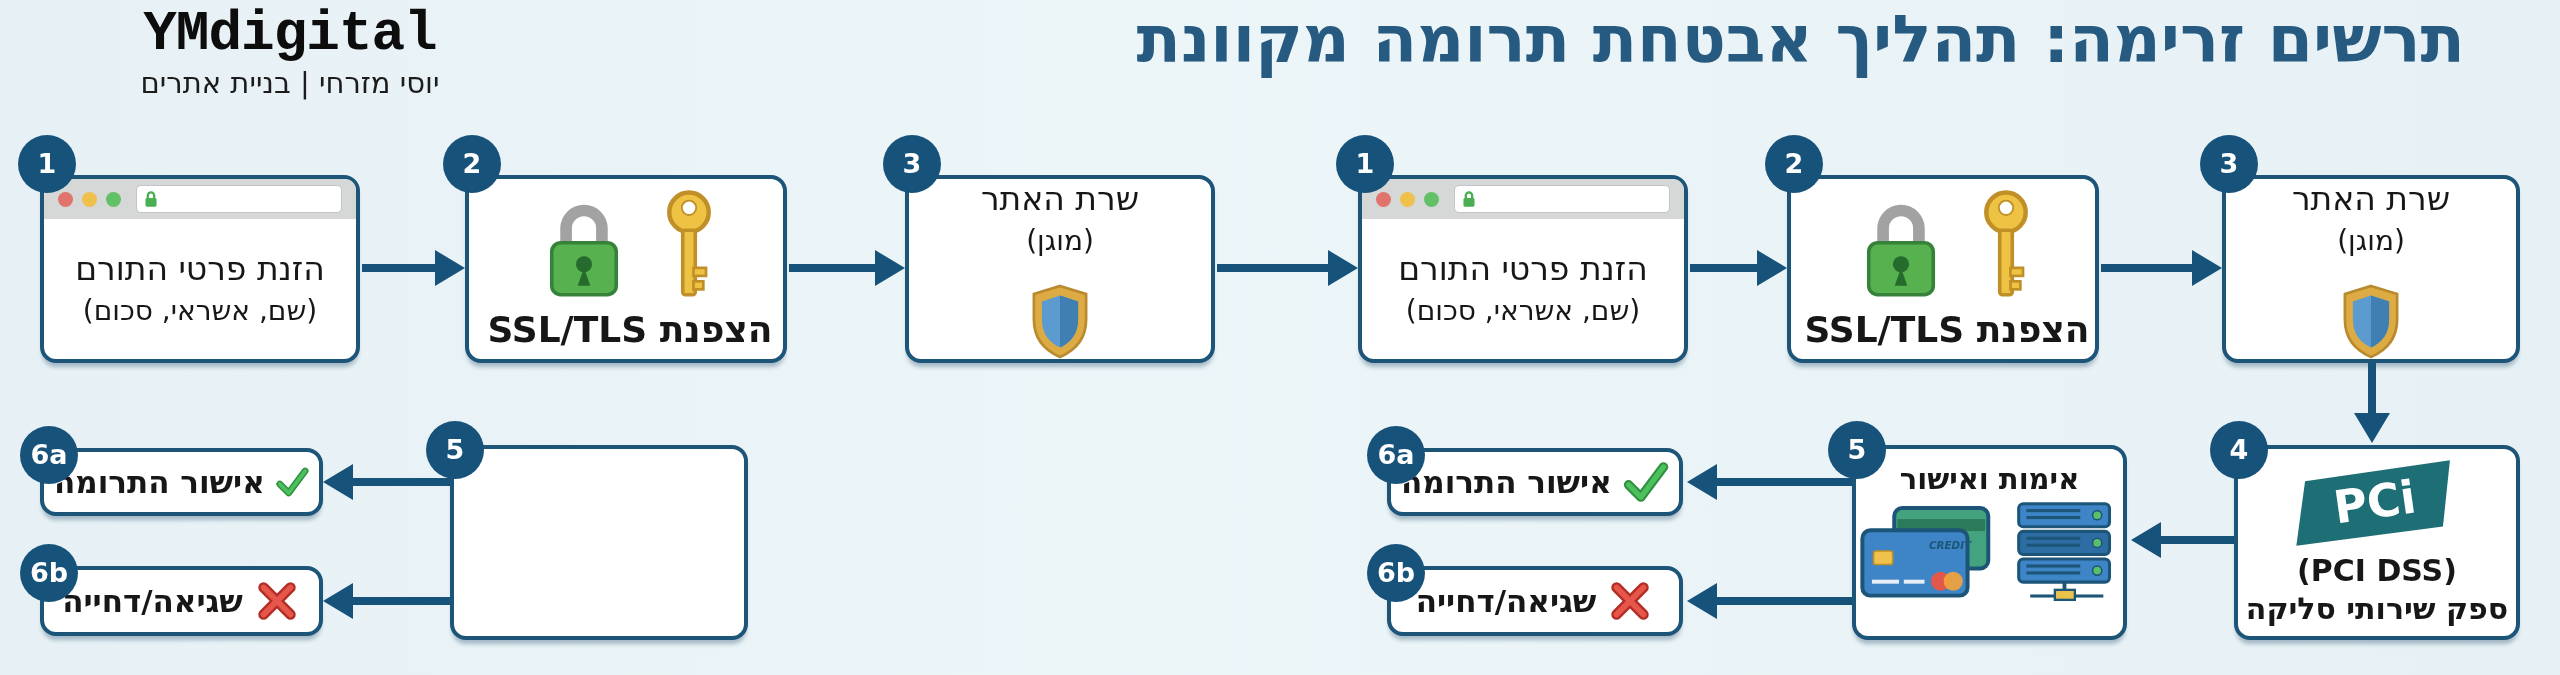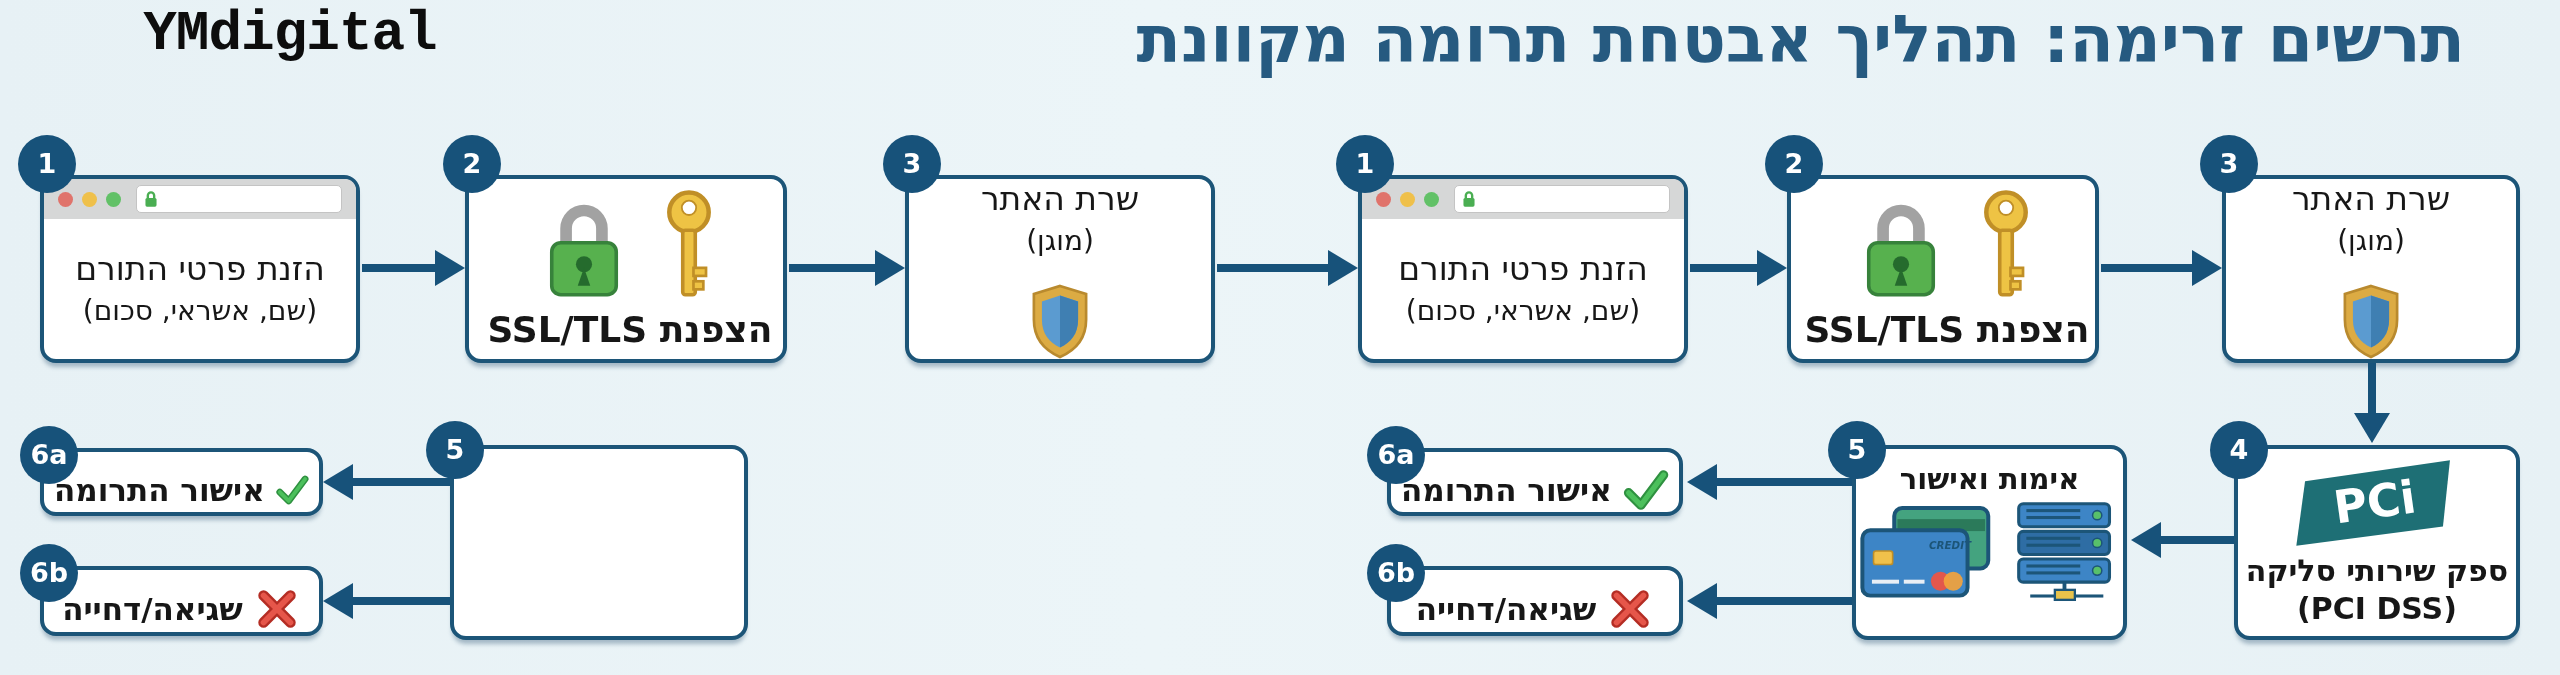--- a/index.html
+++ b/index.html
@@ -29,40 +29,41 @@
   .urlbar{flex:1;height:26px;background:#ffffff;border:1px solid #c4c4c4;border-radius:5px;
     margin-left:6px;display:flex;align-items:center;padding-left:6px;}
   .browser-body{text-align:center;margin-top:30px;}
   .bt{font-size:33px;font-weight:normal;}
   .bs{font-size:28px;margin-top:6px;}
   
   .center-col{display:flex;flex-direction:column;align-items:center;justify-content:center;height:100%;padding-left:8px;}
   .icons-row{display:flex;align-items:center;justify-content:center;gap:26px;}
   .lbl{font-size:36px;font-weight:bold;}
   .row-ic{display:flex;align-items:center;justify-content:center;gap:27px;height:100%;flex-direction:column;}
-  .small-row{display:flex;align-items:center;justify-content:center;gap:10px;height:100%;padding:8px 10px;}
+  .small-row{display:flex;align-items:center;justify-content:center;gap:10px;height:100%;padding:0 10px;}
   .small-lbl{font-size:31px;font-weight:bold;white-space:nowrap;}
   .cc-title{font-size:29px;font-weight:bold;line-height:1.25;text-align:center;margin-top:12px;}
   .psp-title{font-size:30px;font-weight:bold;line-height:1.2;text-align:center;margin-top:2px;}
   
   .al{position:absolute;height:8px;background:#17527a;}
   .alv{position:absolute;width:8px;background:#17527a;}
   .ah-r{position:absolute;width:0;height:0;border-top:18px solid transparent;
     border-bottom:18px solid transparent;border-left:30px solid #17527a;}
   .ah-l{position:absolute;width:0;height:0;border-top:18px solid transparent;
     border-bottom:18px solid transparent;border-right:30px solid #17527a;}
   .ah-d{position:absolute;width:0;height:0;border-left:18px solid transparent;
     border-right:18px solid transparent;border-top:30px solid #17527a;}
 </style>
 </head>
 <body>
 
 <div class="canvas">
 
   <div class="logo">YMdigital</div>
+  <div class="tagline" dir="rtl">יוסי מזרחי | בניית אתרים</div>
   <div class="main-title" dir="rtl">תרשים זרימה: תהליך אבטחת תרומה מקוונת</div>
 
   <div class="box" style="left:40px;top:175px;width:320px;height:188px;">
     <span class="badge">1</span>
     <div class="chrome">
       <span class="dot red"></span>
       <span class="dot yellow"></span>
       <span class="dot green"></span>
       <div class="urlbar">
         <svg width="16" height="19" viewBox="0 0 20 24">
@@ -255,22 +256,22 @@
     </div>
   </div>
 
   <div class="box tall2" style="left:2234px;top:445px;width:286px;height:195px;">
     <span class="badge">4</span>
     <div style="text-align:center;padding-top:6px;">
       <svg width="185" height="96" viewBox="0 0 190 110" style="display:block;margin:0 auto;">
         <polygon points="12,30 178,6 170,82 2,104" fill="#1e6f75"></polygon>
         <text x="92" y="72" text-anchor="middle" font-size="52" font-weight="bold" fill="#ffffff" transform="rotate(-8 92 55)">PCi</text>
       </svg>
+      <div class="psp-title" dir="ltr">(PCI DSS)</div>
       <div class="psp-title" dir="rtl">ספק שירותי סליקה</div>
-      <div class="psp-title" dir="ltr">(PCI DSS)</div>
     </div>
   </div>
 
   <div class="al" style="left:362px;top:264px;width:73px;"></div>
   <div class="ah-r" style="left:435px;top:250px;"></div>
 
   <div class="al" style="left:789px;top:264px;width:86px;"></div>
   <div class="ah-r" style="left:875px;top:250px;"></div>
 
   <div class="al" style="left:1217px;top:264px;width:111px;"></div>

